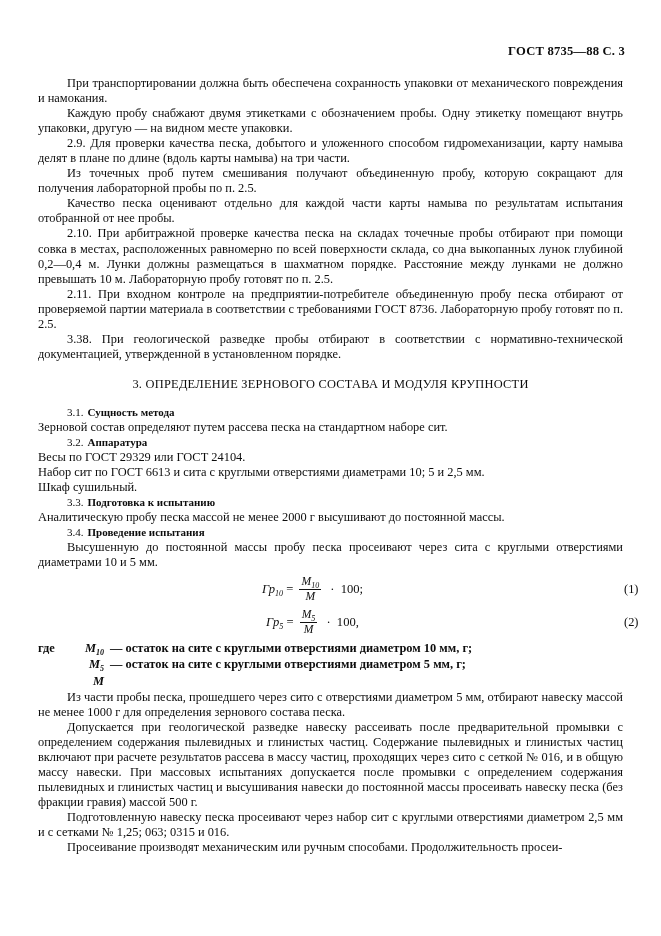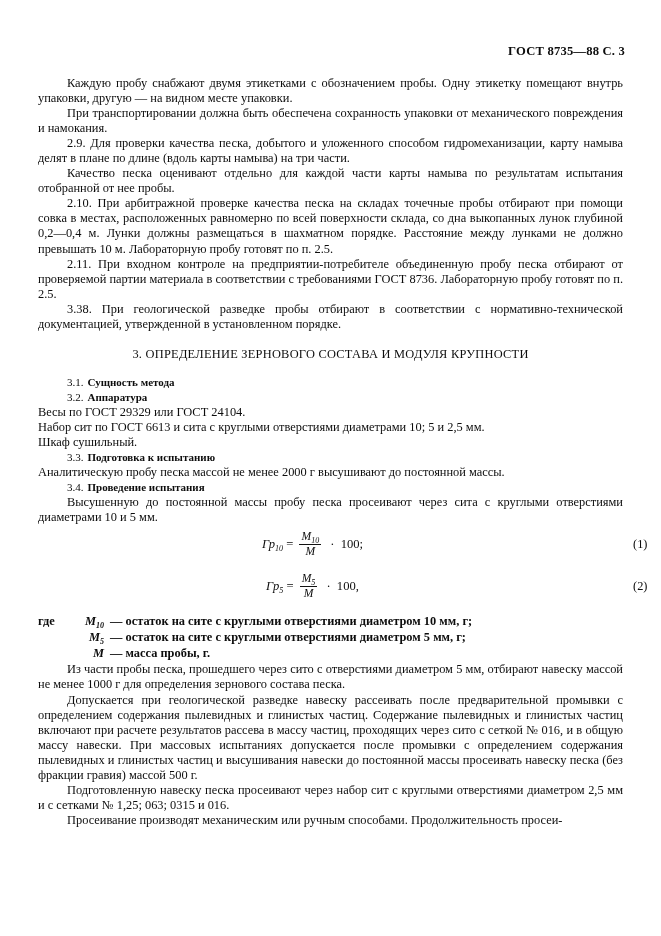--- a/index.html
+++ b/index.html
@@ -70,21 +70,21 @@
   .plain-line {
     margin: 0;
     font-size: 12.4px;
     line-height: 15.05px;
     text-indent: 0;
   }
   
   .formula-row {
     position: relative;
     height: 30px;
-    margin: 12px;
+    margin: 3px;
   }
   .formula-row.first { margin-top: 5px; }
   .formula {
     position: absolute;
     left: 0;
     right: 0;
     top: 0;
     text-align: center;
     font-size: 12.6px;
     line-height: 28px;
@@ -157,33 +157,35 @@
 </style>
 </head>
 <body>
 
 <div class="page">
 
   <div class="page-header">ГОСТ 8735—88 С. 3</div>
 
   <div class="body-block">
 
+    <p class="para">При транспортировании должна быть обеспечена сохранность упаковки от механического повреждения и намокания.</p>
     <p class="para">Каждую пробу снабжают двумя этикетками с обозначением пробы. Одну этикетку помещают внутрь упаковки, другую — на видном месте упаковки.</p>
-    <p class="para">При транспортировании должна быть обеспечена сохранность упаковки от механического повреждения и намокания.</p>
     <p class="para">2.9. Для проверки качества песка, добытого и уложенного способом гидромеханизации, карту намыва делят в плане по длине (вдоль карты намыва) на три части.</p>
+    <p class="para">Из точечных проб путем смешивания получают объединенную пробу, которую сокращают для получения лабораторной пробы по п. 2.5.</p>
     <p class="para">Качество песка оценивают отдельно для каждой части карты намыва по результатам испытания отобранной от нее пробы.</p>
     <p class="para">2.10. При арбитражной проверке качества песка на складах точечные пробы отбирают при помощи совка в местах, расположенных равномерно по всей поверхности склада, со дна выкопанных лунок глубиной 0,2—0,4 м. Лунки должны размещаться в шахматном порядке. Расстояние между лунками не должно превышать 10 м. Лабораторную пробу готовят по п. 2.5.</p>
     <p class="para">2.11. При входном контроле на предприятии-потребителе объединенную пробу песка отбирают от проверяемой партии материала в соответствии с требованиями ГОСТ 8736. Лабораторную пробу готовят по п. 2.5.</p>
     <p class="para">3.38. При геологической разведке пробы отбирают в соответствии с нормативно-технической документацией, утвержденной в установленном порядке.</p>
 
     <div class="section-heading">3. ОПРЕДЕЛЕНИЕ ЗЕРНОВОГО СОСТАВА И МОДУЛЯ КРУПНОСТИ</div>
 
     <p class="clause-line">
       <span class="clause-num">3.1.</span><span class="clause-title">Сущность метода</span>
     </p>
+    <p class="plain-line">Зерновой состав определяют путем рассева песка на стандартном наборе сит.</p>
 
     <p class="clause-line">
       <span class="clause-num">3.2.</span><span class="clause-title">Аппаратура</span>
     </p>
     <p class="plain-line">Весы по ГОСТ 29329 или ГОСТ 24104.</p>
     <p class="plain-line">Набор сит по ГОСТ 6613 и сита с круглыми отверстиями диаметрами 10; 5 и 2,5 мм.</p>
     <p class="plain-line">Шкаф сушильный.</p>
 
     <p class="clause-line">
       <span class="clause-num">3.3.</span><span class="clause-title">Подготовка к испытанию</span>
@@ -235,21 +237,20 @@
         <span class="where-def">— остаток на сите с круглыми отверстиями диаметром 10 мм, г;</span>
       </div>
       <div class="where-row">
         <span class="where-lead"></span>
         <span class="where-sym"><span>M</span><sub>5</sub></span>
         <span class="where-def">— остаток на сите с круглыми отверстиями диаметром 5 мм, г;</span>
       </div>
       <div class="where-row">
         <span class="where-lead"></span>
         <span class="where-sym"><span>M</span><sub></sub></span>
-        <span class="where-def">— масса пробы, г.</span>
       </div>
     </div>
 
     <p class="para">Из части пробы песка, прошедшего через сито с отверстиями диаметром 5 мм, отбирают навеску массой не менее 1000 г для определения зернового состава песка.</p>
     <p class="para">Допускается при геологической разведке навеску рассеивать после предварительной промывки с определением содержания пылевидных и глинистых частиц. Содержание пылевидных и глинистых частиц включают при расчете результатов рассева в массу частиц, проходящих через сито с сеткой № 016, и в общую массу навески. При массовых испытаниях допускается после промывки с определением содержания пылевидных и глинистых частиц и высушивания навески до постоянной массы просеивать навеску песка (без фракции гравия) массой 500 г.</p>
     <p class="para">Подготовленную навеску песка просеивают через набор сит с круглыми отверстиями диаметром 2,5 мм и с сетками № 1,25; 063; 0315 и 016.</p>
     <p class="para">Просеивание производят механическим или ручным способами. Продолжительность просеи-</p>
 
   </div>
 </div>

